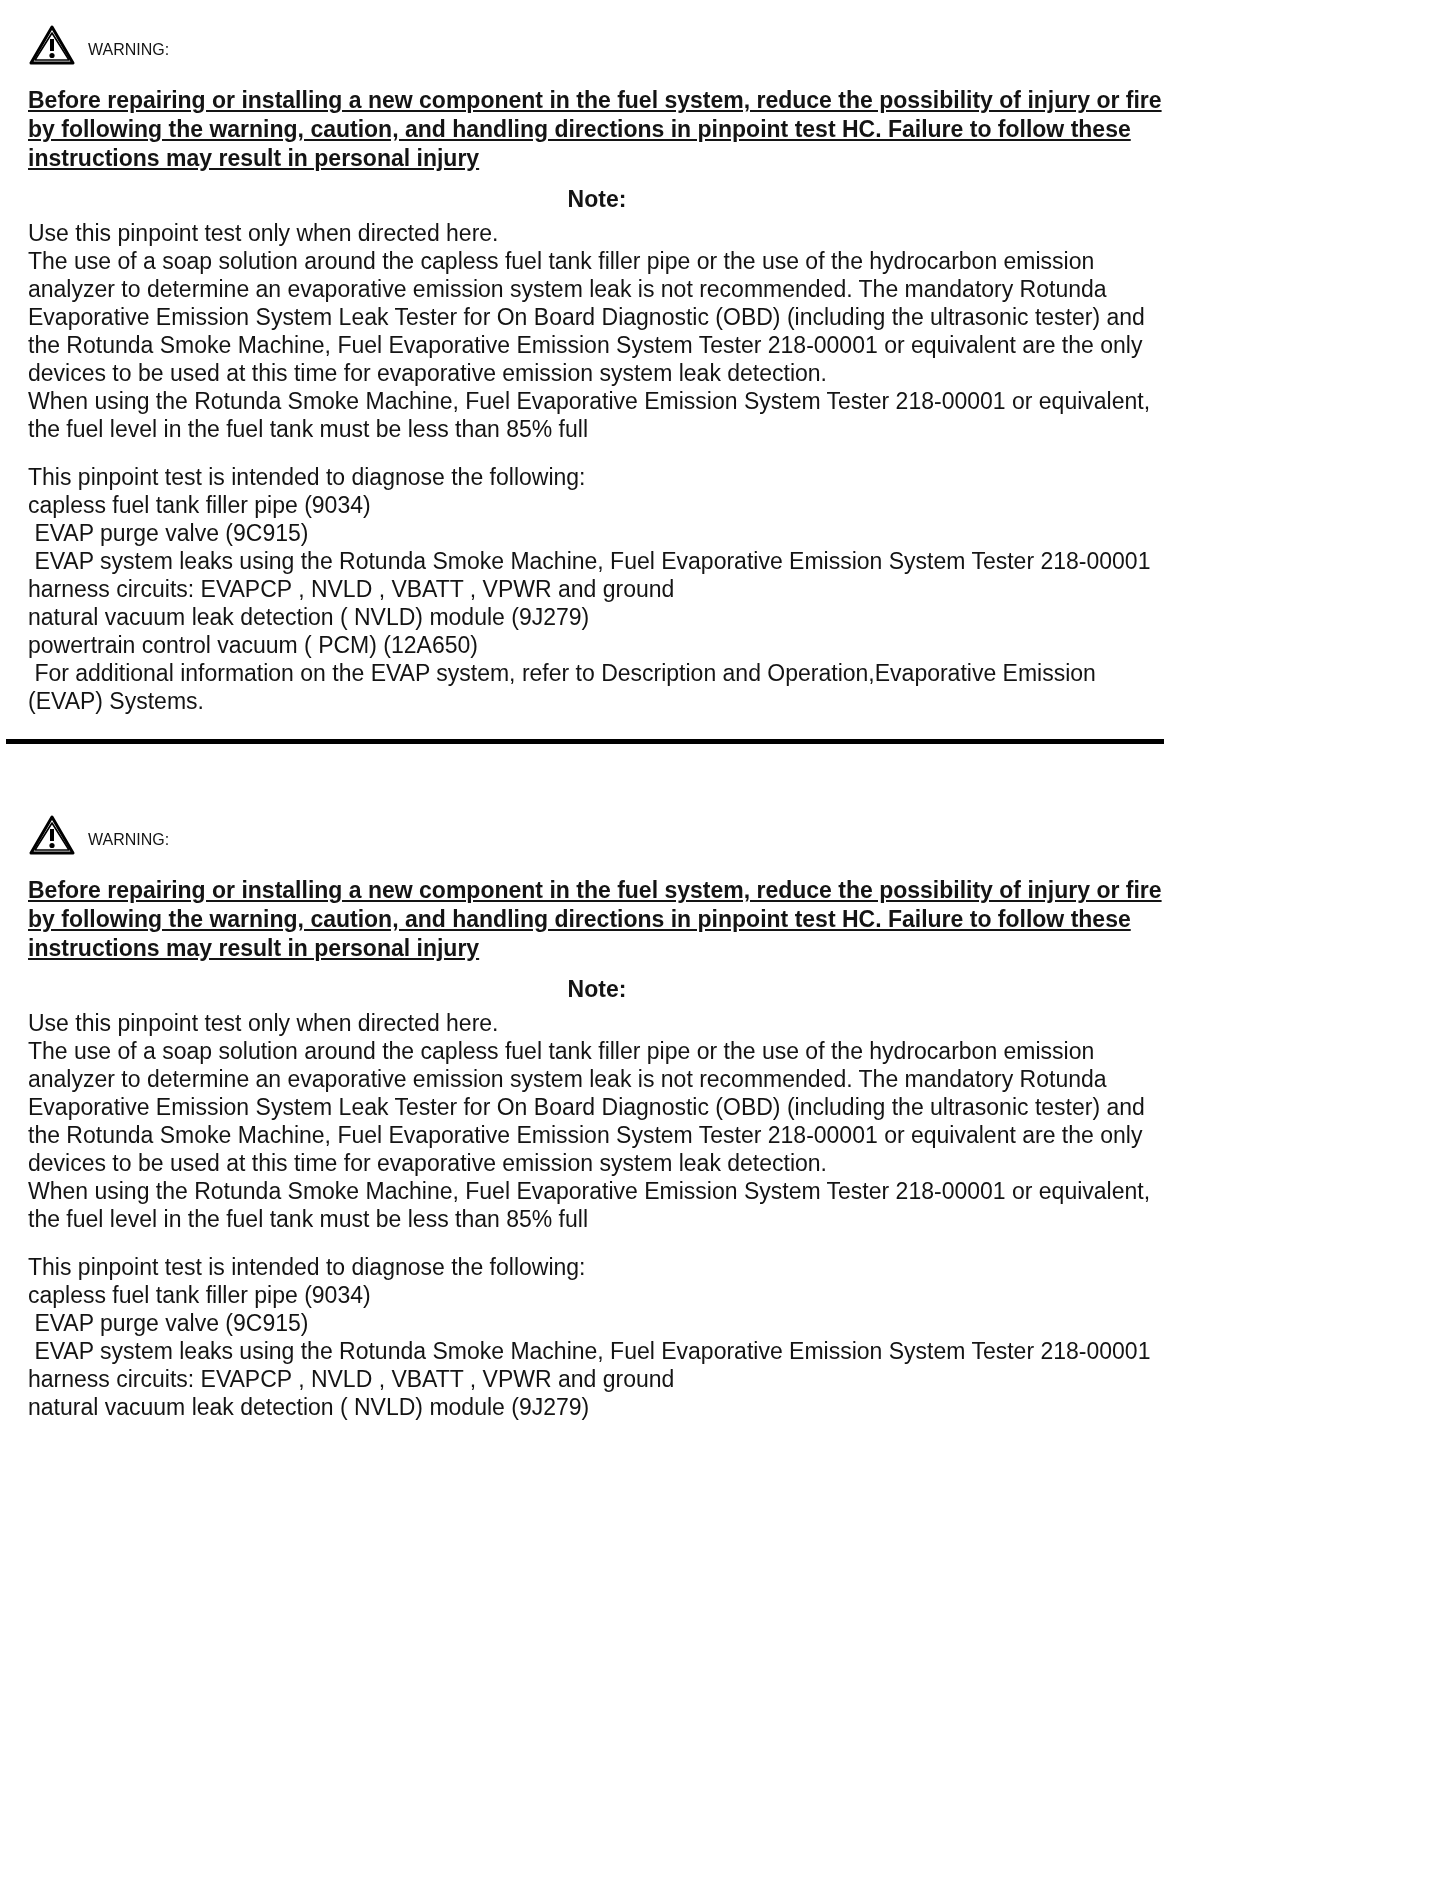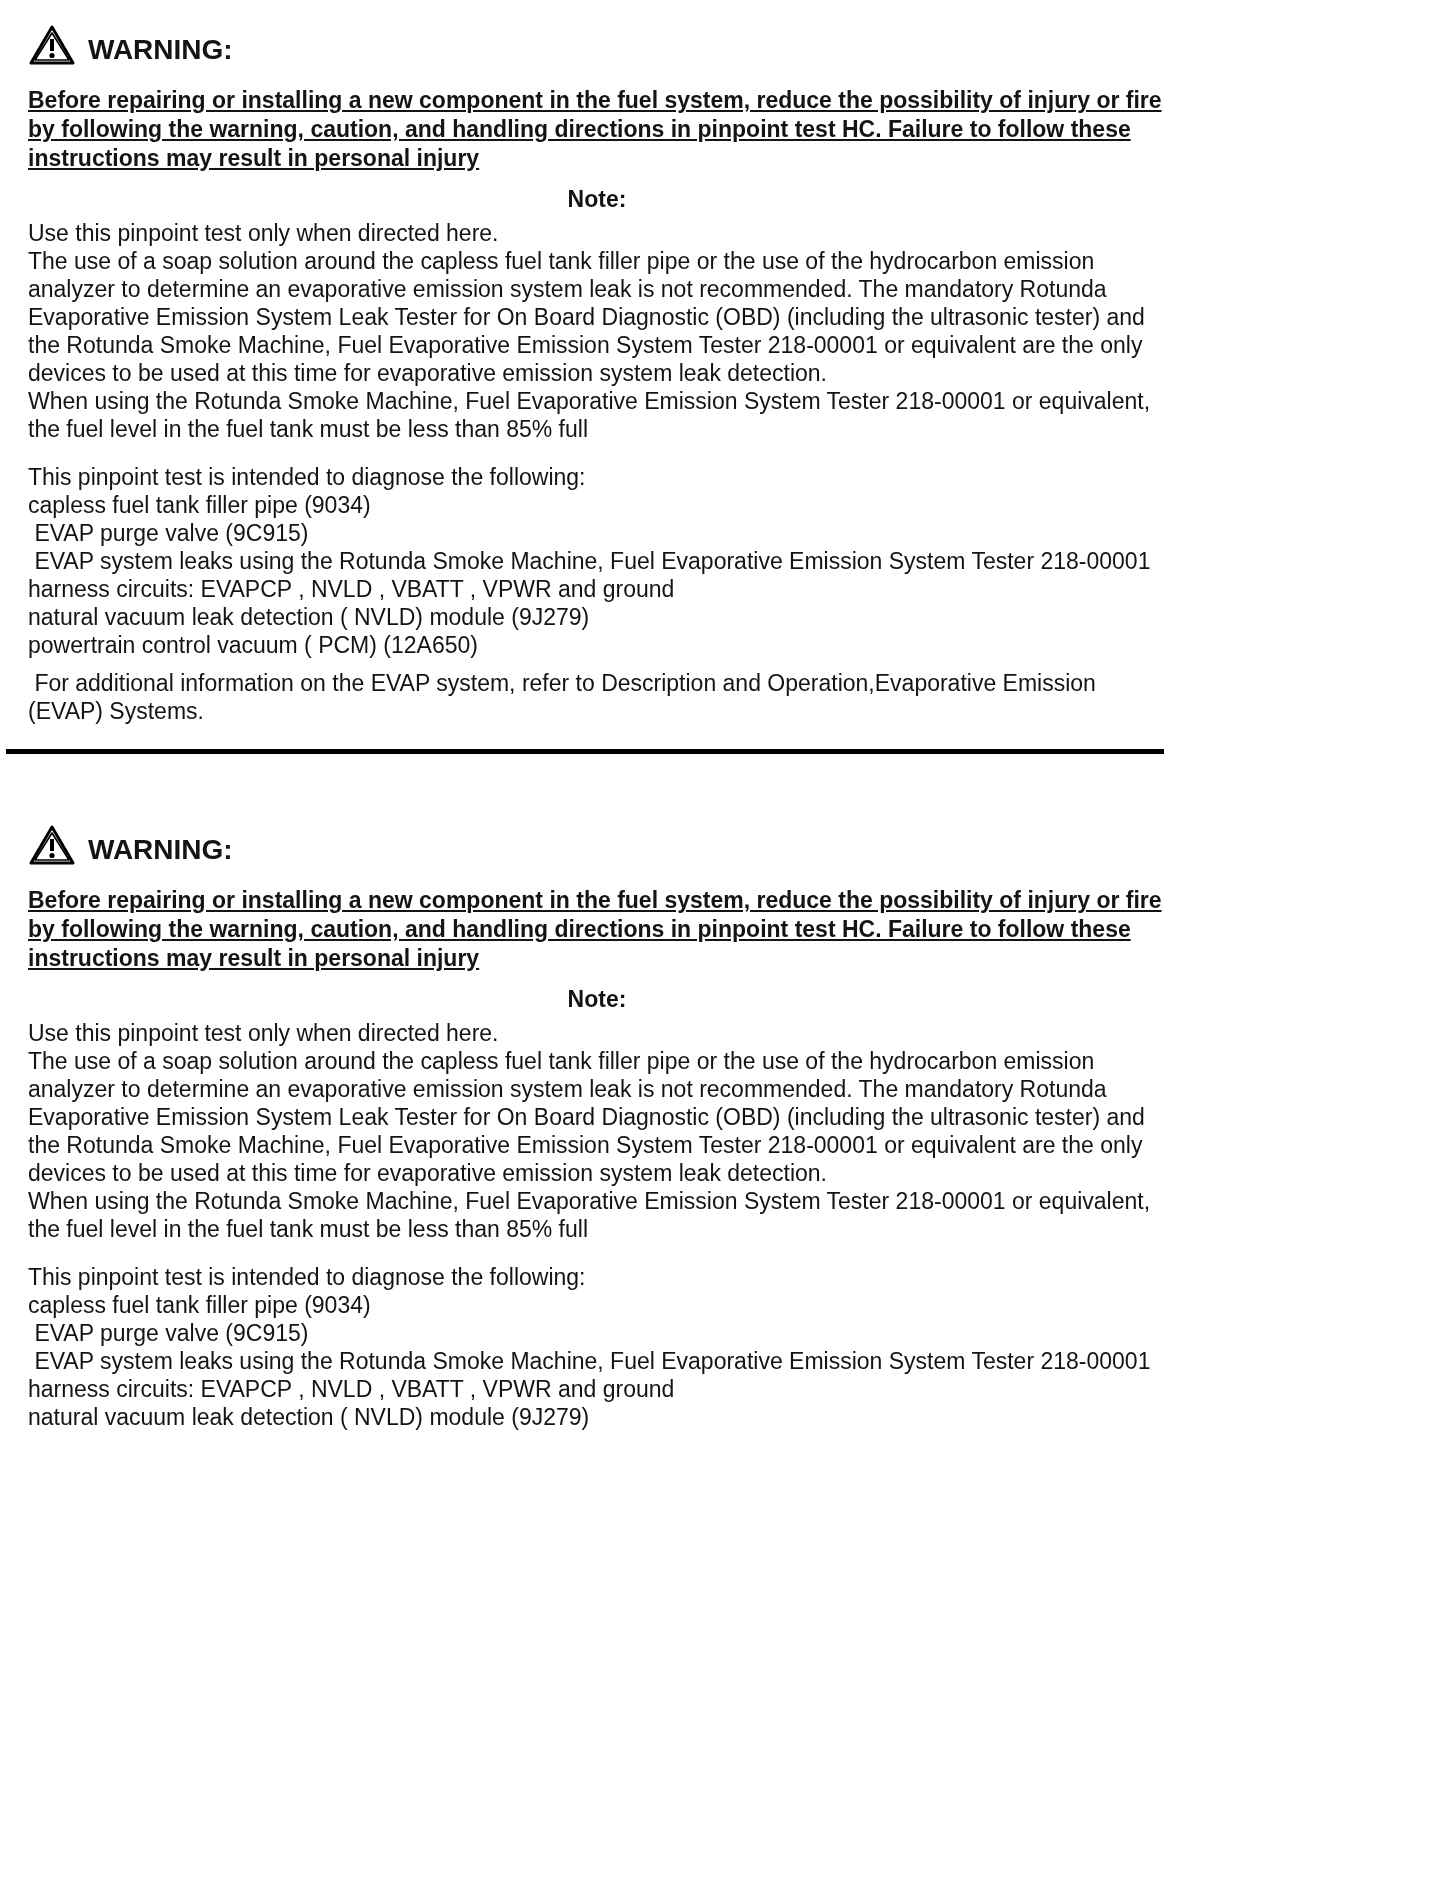--- a/index.html
+++ b/index.html
@@ -23,37 +23,37 @@
   .pre { white-space: pre-wrap; }
 
   .warn-header {
     display: flex;
     align-items: flex-end;
     gap: 12px;
     margin-bottom: 20px;
   }
   .warn-icon { display: inline-block; line-height: 0; }
   .warn-title {
-    font-weight: bold;
-    font-size: 28px;
+    font-weight: normal;
+    font-size: 16px;
     padding-bottom: 2px;
   }
   .bold-para {
     font-weight: bold;
     line-height: 29px;
     margin-bottom: 12px;
     text-decoration: underline;
   }
   .note-label {
     font-weight: bold;
     margin-bottom: 6px;
     text-align: center;
   }
   .para-block { margin-bottom: 20px; }
-  .additional { margin-top: 10px; }
+  .additional { }
 
   .divider {
     border: none;
     height: 5px;
     background: #000000;
     width: 1158px;
     margin: 24px 0 0 -22px;
   }
   .section-2 { margin-top: 70px; }
 </style>

